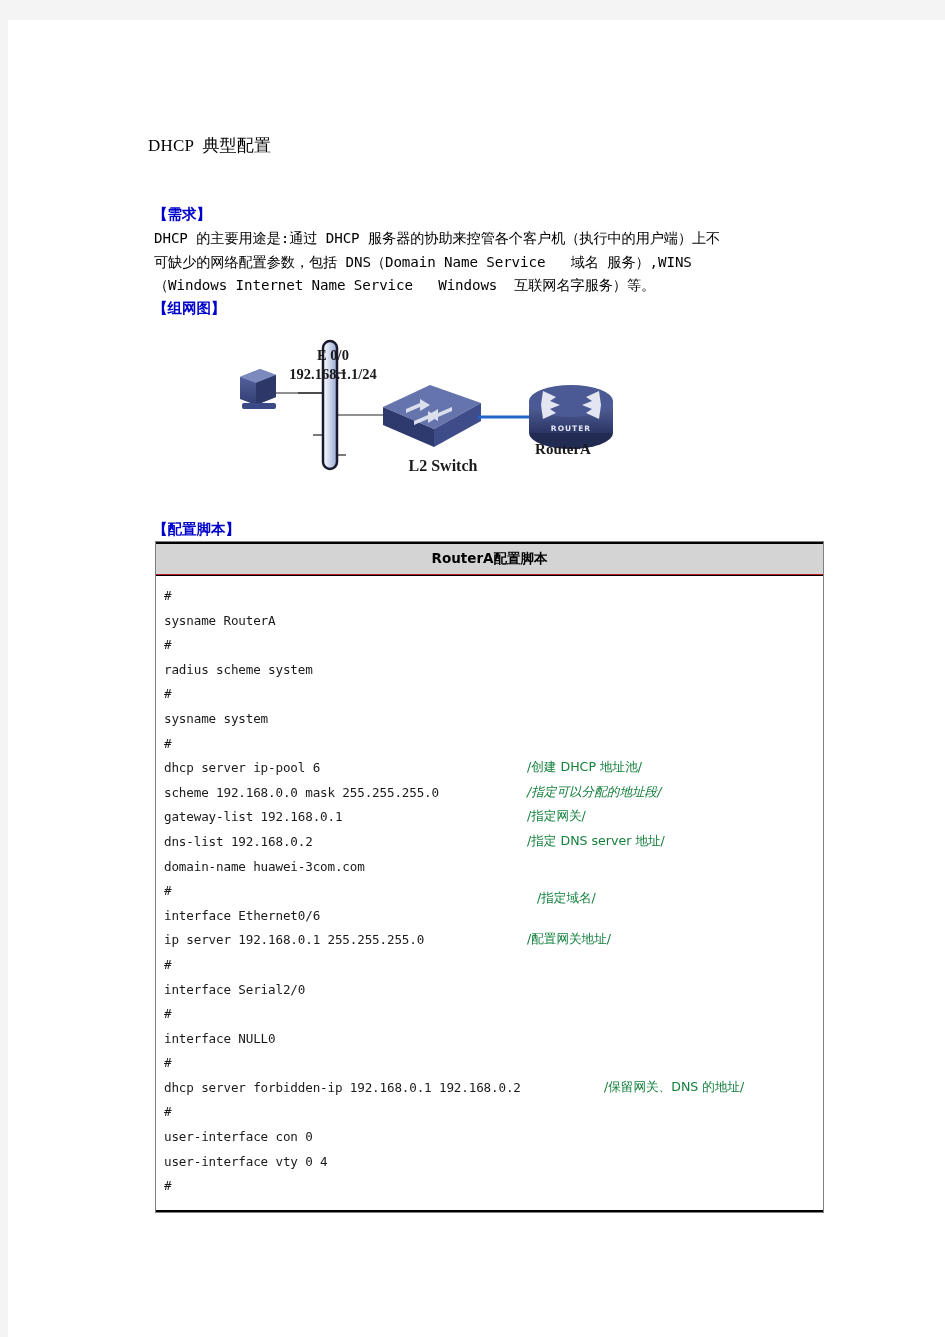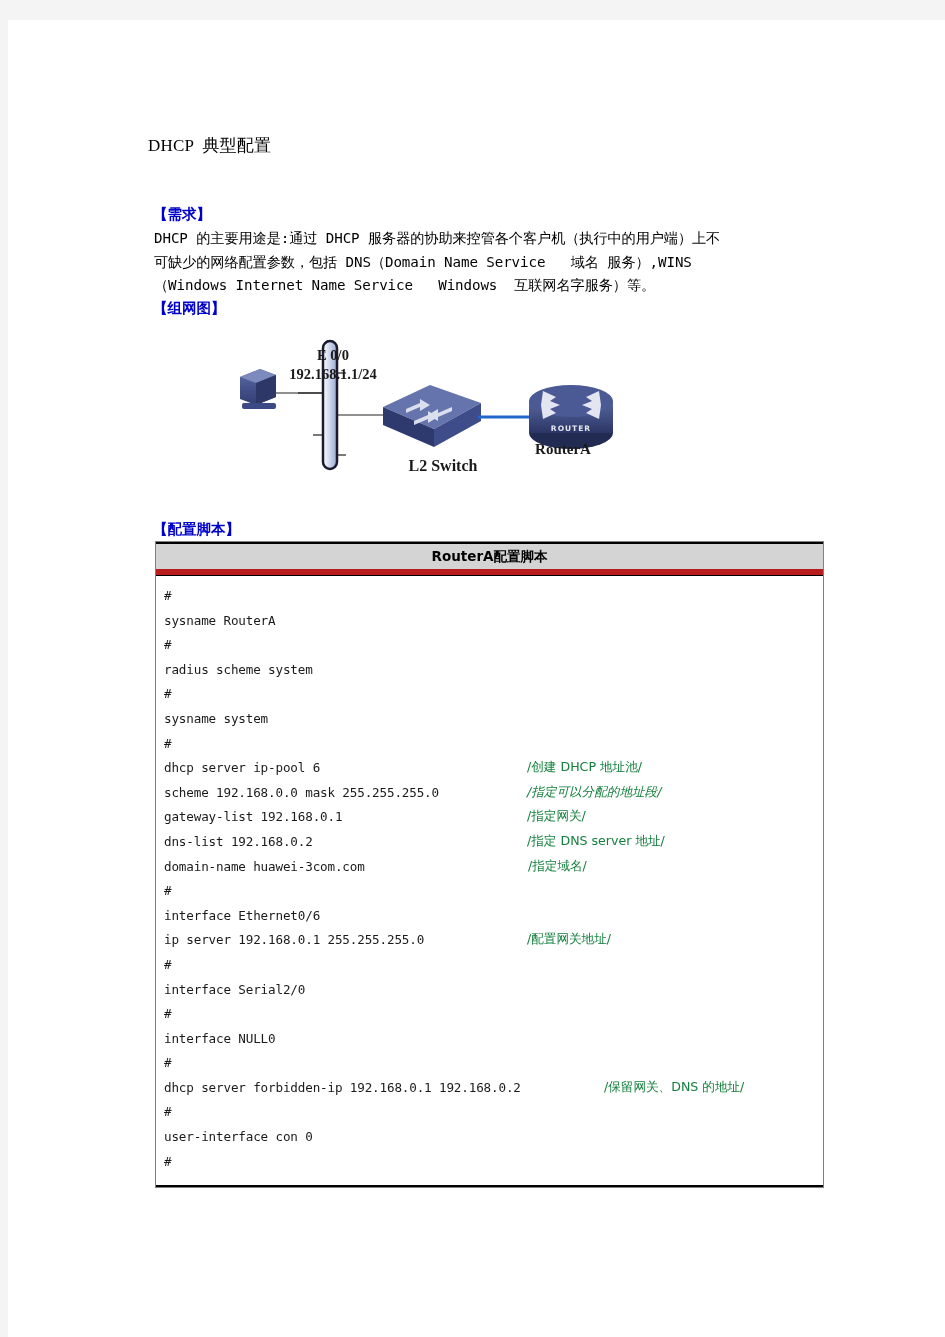--- a/index.html
+++ b/index.html
@@ -96,21 +96,21 @@
     left: 147px;
     top: 521px;
     width: 669px;
     border: 1px solid #808080;
     background: #ffffff;
     box-sizing: border-box;
   }
   .cfg-head {
     height: 33px;
     background: #d4d4d4;
-    border-bottom: 6px solid #b91c1c;
+    border-bottom: 1px solid #b91c1c;
     border-top: 2px solid #000000;
     display: flex;
     align-items: center;
     justify-content: center;
     box-sizing: border-box;
   }
   .cfg-head-title {
     font-family: "DejaVu Sans", sans-serif;
     font-weight: bold;
     font-size: 13.5px;
@@ -245,29 +245,30 @@
         <div class="cfg-line"><span class="cfg-cmd">sysname RouterA</span></div>
         <div class="cfg-line"><span class="cfg-cmd">#</span></div>
         <div class="cfg-line"><span class="cfg-cmd">radius scheme system</span></div>
         <div class="cfg-line"><span class="cfg-cmd">#</span></div>
         <div class="cfg-line"><span class="cfg-cmd">sysname system</span></div>
         <div class="cfg-line"><span class="cfg-cmd">#</span></div>
         <div class="cfg-line"><span class="cfg-cmd">dhcp server ip-pool 6</span><span class="cfg-note" style="left: 371px;">/创建 DHCP 地址池/</span></div>
         <div class="cfg-line"><span class="cfg-cmd">scheme 192.168.0.0 mask 255.255.255.0</span><span class="cfg-note" style="left: 371px; font-style: italic;">/指定可以分配的地址段/</span></div>
         <div class="cfg-line"><span class="cfg-cmd">gateway-list 192.168.0.1</span><span class="cfg-note" style="left: 371px;">/指定网关/</span></div>
         <div class="cfg-line"><span class="cfg-cmd">dns-list 192.168.0.2</span><span class="cfg-note" style="left: 371px;">/指定 DNS server 地址/</span></div>
-        <div class="cfg-line"><span class="cfg-cmd">domain-name huawei-3com.com</span><span class="cfg-note" style="left: 372px;">/指定域名/</span></div>
+        <div class="cfg-line"><span class="cfg-cmd">domain-name huawei-3com.com</span><span class="cfg-note" style="left: 381px; margin-top: 32px;">/指定域名/</span></div>
         <div class="cfg-line"><span class="cfg-cmd">#</span></div>
         <div class="cfg-line"><span class="cfg-cmd">interface Ethernet0/6</span></div>
         <div class="cfg-line"><span class="cfg-cmd">ip server 192.168.0.1 255.255.255.0</span><span class="cfg-note" style="left: 371px;">/配置网关地址/</span></div>
         <div class="cfg-line"><span class="cfg-cmd">#</span></div>
         <div class="cfg-line"><span class="cfg-cmd">interface Serial2/0</span></div>
         <div class="cfg-line"><span class="cfg-cmd">#</span></div>
         <div class="cfg-line"><span class="cfg-cmd">interface NULL0</span></div>
         <div class="cfg-line"><span class="cfg-cmd">#</span></div>
         <div class="cfg-line"><span class="cfg-cmd">dhcp server forbidden-ip 192.168.0.1 192.168.0.2</span><span class="cfg-note" style="left: 448px;">/保留网关、DNS 的地址/</span></div>
         <div class="cfg-line"><span class="cfg-cmd">#</span></div>
         <div class="cfg-line"><span class="cfg-cmd">user-interface con 0</span></div>
+        <div class="cfg-line"><span class="cfg-cmd">user-interface vty 0 4</span></div>
         <div class="cfg-line"><span class="cfg-cmd">#</span></div>
       </div>
   </div>
 
 </div>
 
 </body></html>

